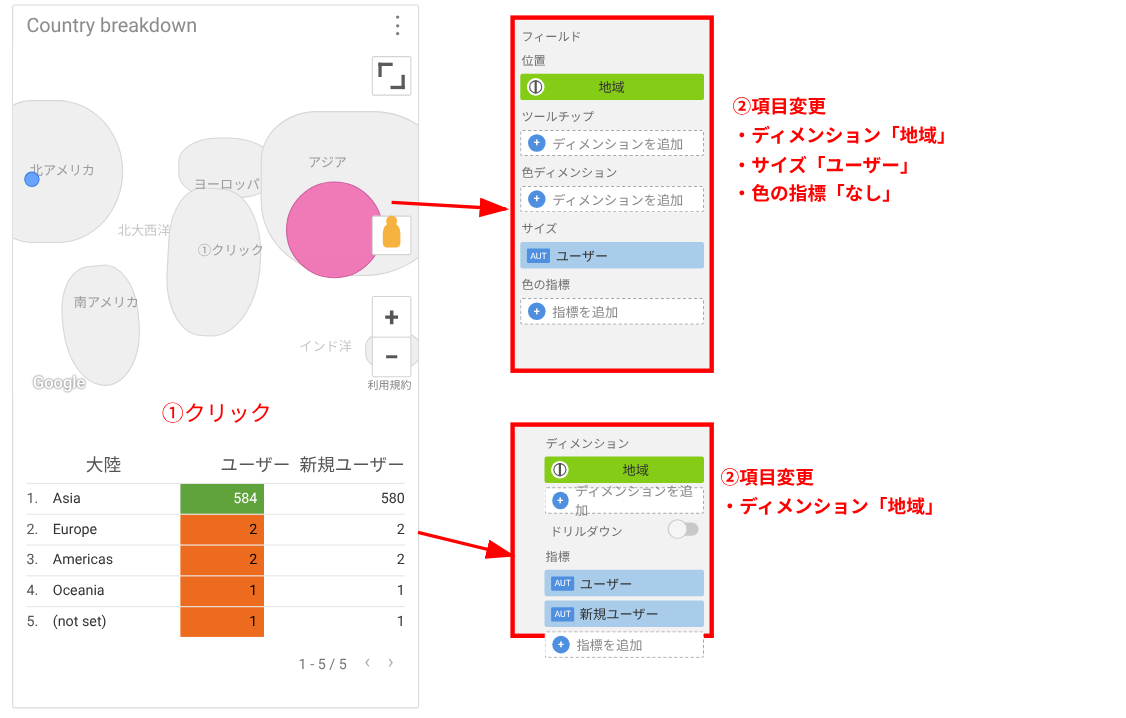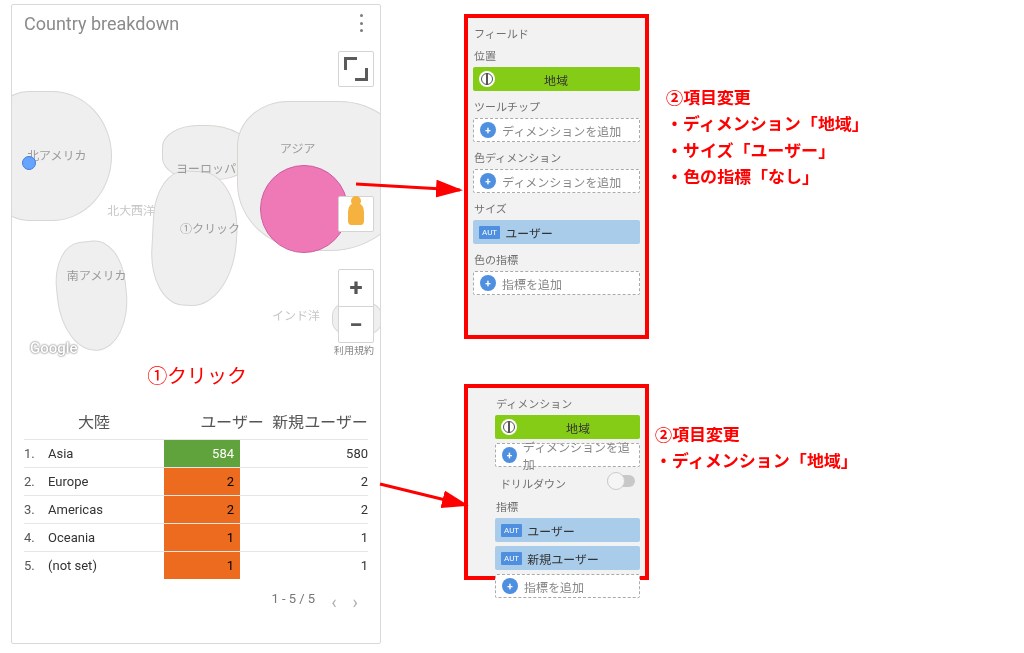--- a/index.html
+++ b/index.html
@@ -83,21 +83,21 @@
   .th.cont { width:140px; text-align:center;}
   .th.user { width:100px; text-align:right;}
   .th.new  { flex:1; text-align:right;}
   .trow { display:flex; align-items:stretch; border-top:1px solid #e6e6e6; height:28px; }
   .trow .idx { width:24px; color:#555; display:flex; align-items:center;}
   .trow .name{ width:116px; color:#333; display:flex; align-items:center;}
   .trow .bar { width:76px; display:flex; align-items:center; justify-content:flex-end; padding:0 6px; color:#000;}
   .trow .bar.green  { background:#60a23c; color:#fff;}
   .trow .bar.orange { background:#ec6b1f; }
   .trow .new { flex:1; text-align:right; color:#333; display:flex; align-items:center; justify-content:flex-end;}
-  .pager { display:flex; justify-content:flex-end; align-items:flex-start; gap:16px; padding:12px 10px 0; color:#777;}
+  .pager { display:flex; justify-content:flex-end; align-items:flex-end; gap:16px; padding:12px 10px 0; color:#777;}
   .pager .chev { font-size:18px; color:#b0b0b0; cursor:pointer;}
 
   
   .panel {
     position:absolute;
     width:185px;
     border:4px solid #ff0000;
     background:#f2f2f2;
     padding:4px 2px 3px;
   }

